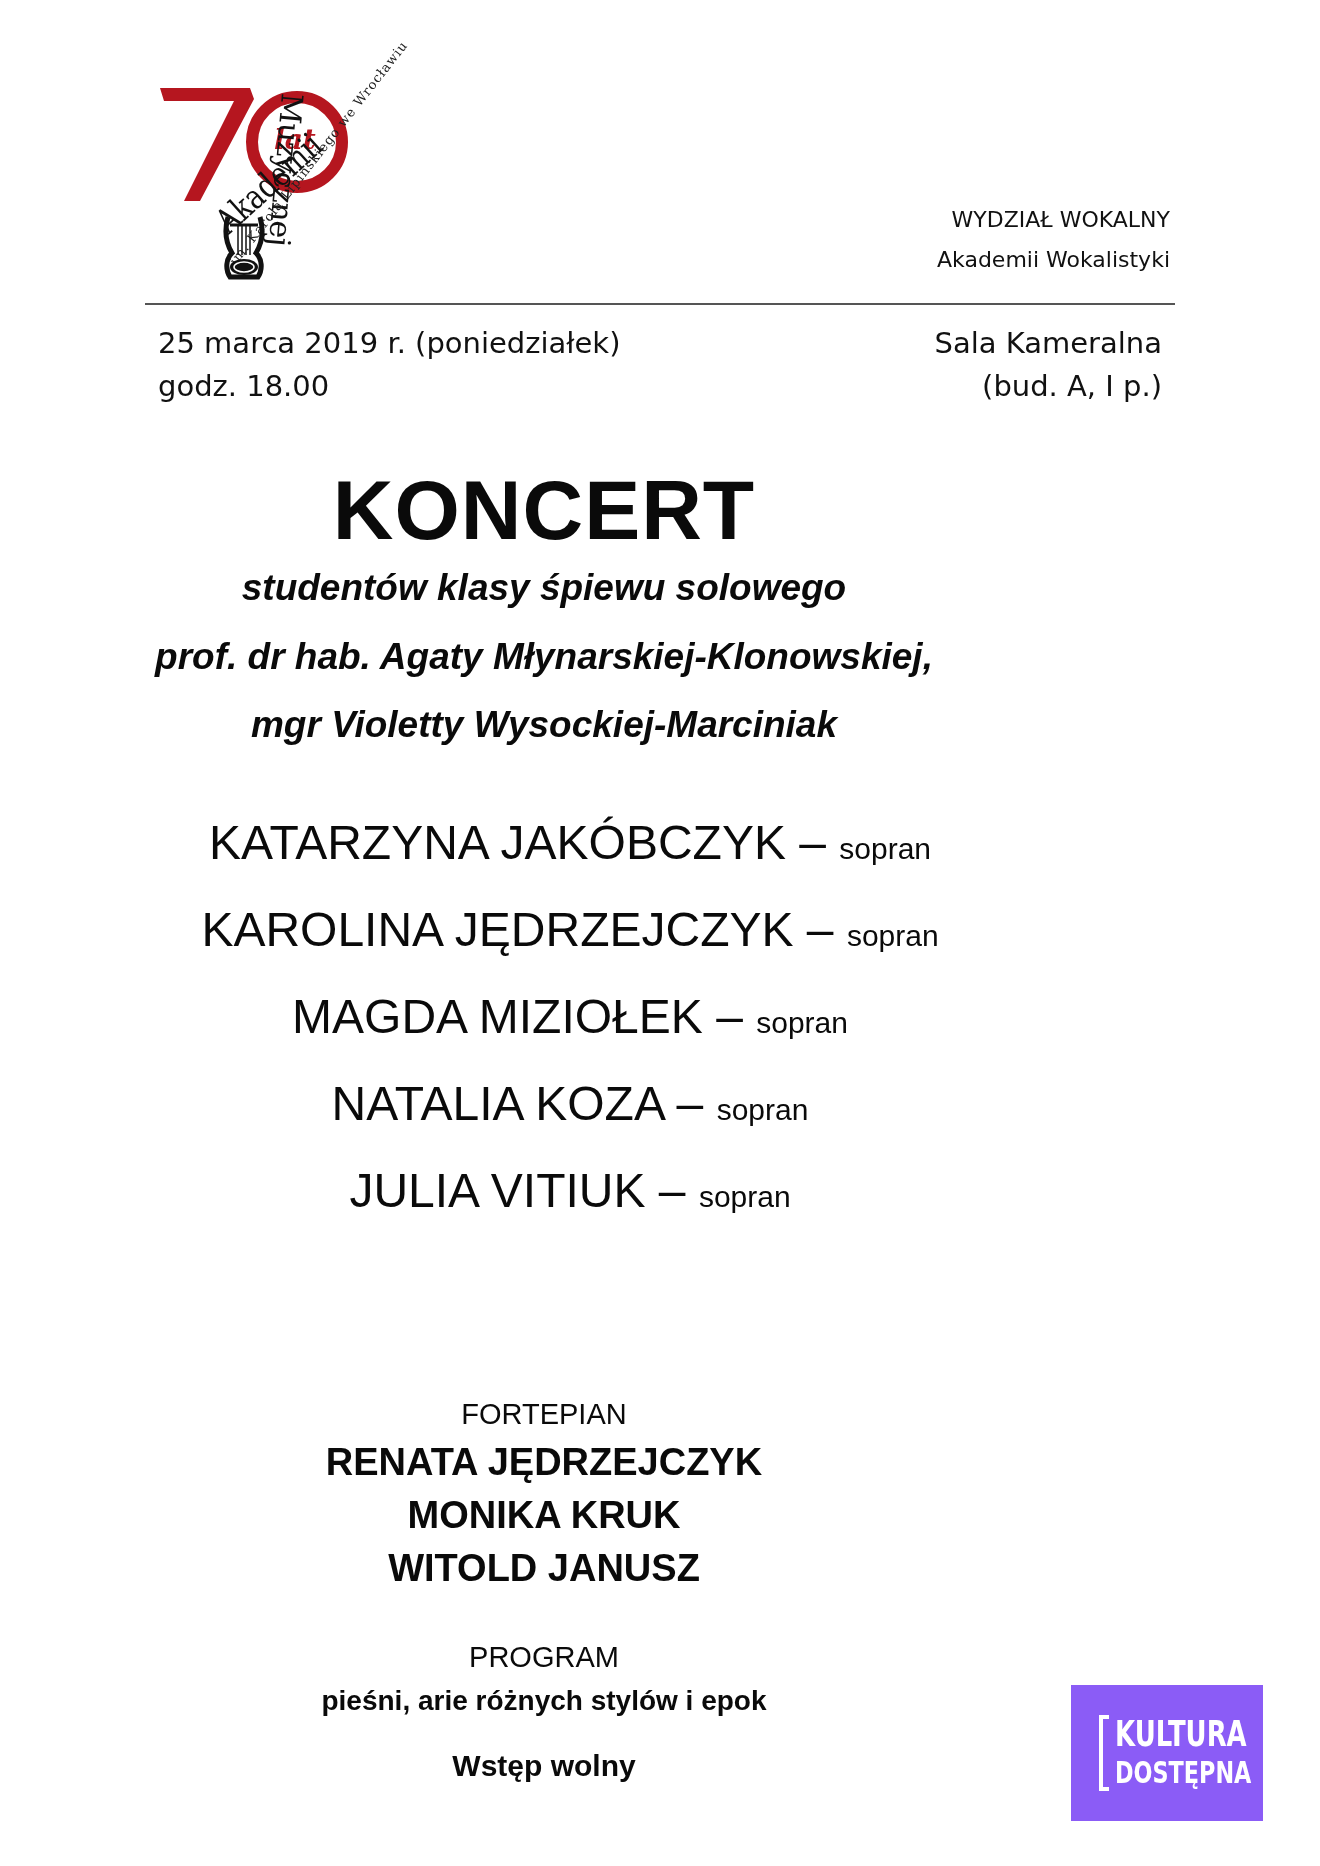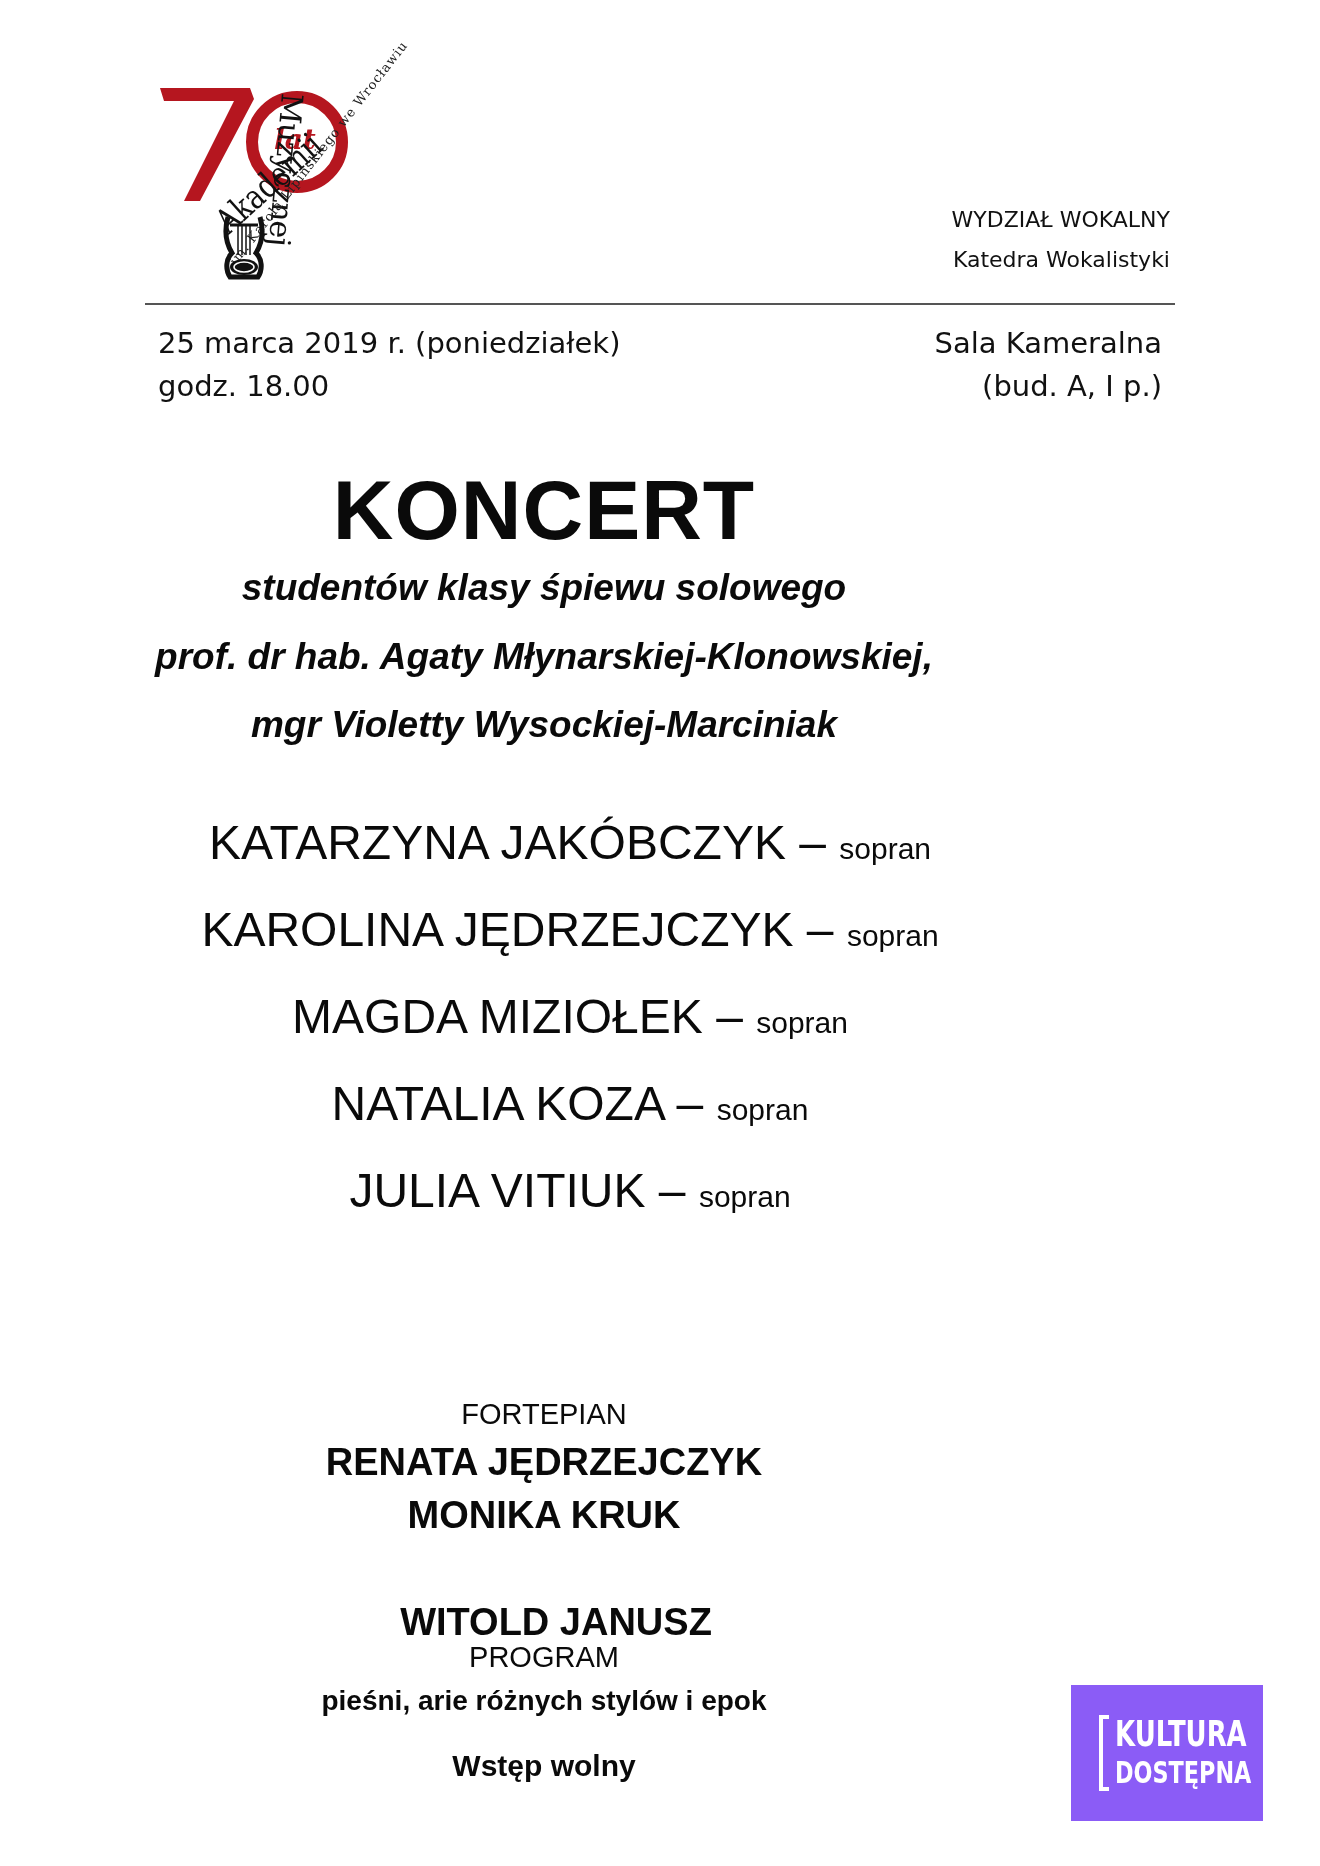--- a/index.html
+++ b/index.html
@@ -59,21 +59,21 @@
     <line x1="20" y1="12" x2="20" y2="42" stroke="#111" stroke-width="1.5"></line>
     <line x1="24" y1="12" x2="24" y2="42" stroke="#111" stroke-width="1.5"></line>
     <line x1="28" y1="12" x2="28" y2="42" stroke="#111" stroke-width="1.5"></line>
     <ellipse cx="22" cy="54" rx="14" ry="8" fill="#111"></ellipse>
     <ellipse cx="22" cy="54" rx="10" ry="5" fill="none" stroke="#fff" stroke-width="1.5"></ellipse>
   </svg>
 </div>
 
 <div class="abs dept" style="top:200px;">
   <div>WYDZIAŁ WOKALNY</div>
-  <div>Katedra Wokalistyki</div>
+  <div>Akademii Wokalistyki</div>
 </div>
 
 <div class="abs rule"></div>
 
 <div class="abs datebox">
   <div>25 marca 2019 r. (poniedziałek)</div>
   <div>godz. 18.00</div>
 </div>
 <div class="abs venue">
   <div>Sala Kameralna</div>
@@ -108,21 +108,21 @@
 </div>
 <div class="abs center solo" style="top:1163px;">
   <span>JULIA VITIUK</span>
   <span>–</span>
   <span class="voice">sopran</span>
 </div>
 
 <div class="abs center label" style="top:1397px;">FORTEPIAN</div>
 <div class="abs center pianist" style="top:1436px;">RENATA JĘDRZEJCZYK</div>
 <div class="abs center pianist" style="top:1489px;">MONIKA KRUK</div>
-<div class="abs center pianist" style="top:1596px;padding-left:12px;">WITOLD JANUSZ</div>
+<div class="abs center pianist" style="top:1542px;">WITOLD JANUSZ</div>
 
 <div class="abs center label" style="top:1640px;">PROGRAM</div>
 <div class="abs center prog" style="top:1684px;">pieśni, arie różnych stylów i epok</div>
 
 <div class="abs center entry" style="top:1748px;">Wstęp wolny</div>
 
 <div class="abs kultura">
   <div class="bracket"></div>
   <div class="k1">KULTURA</div>
   <div class="k2">DOSTĘPNA</div>

